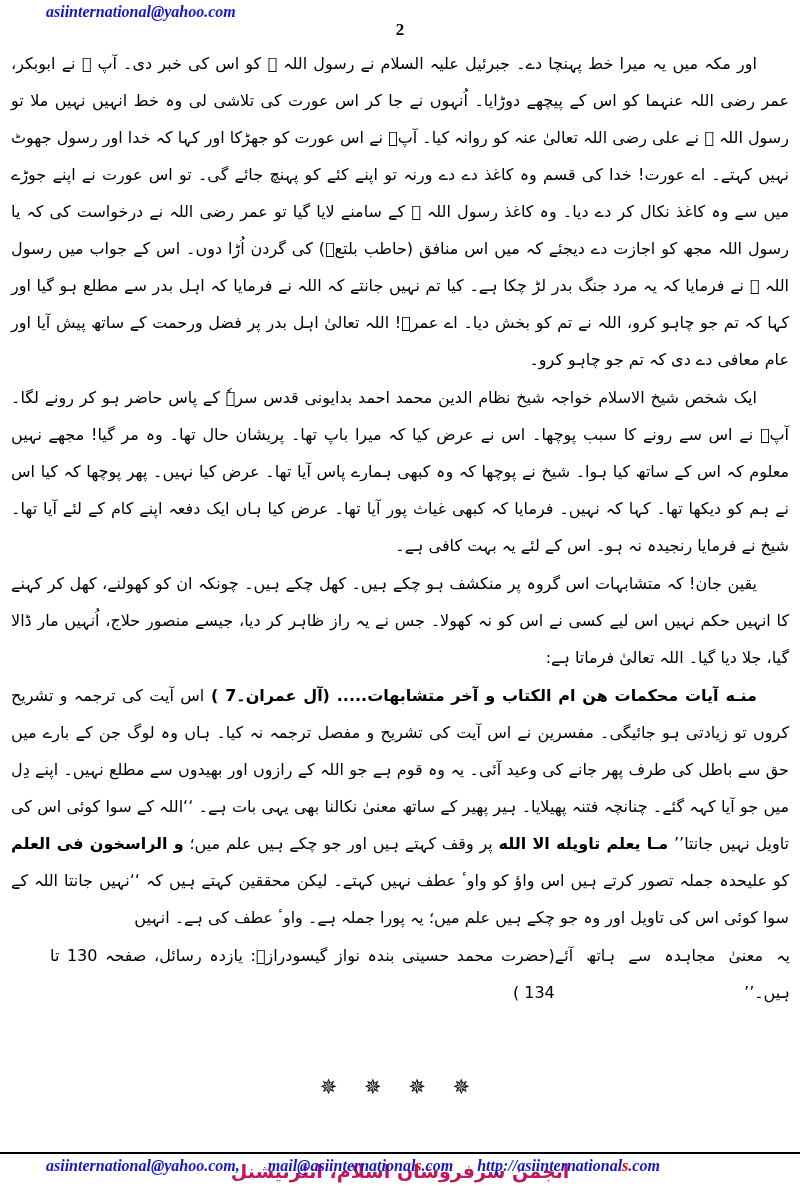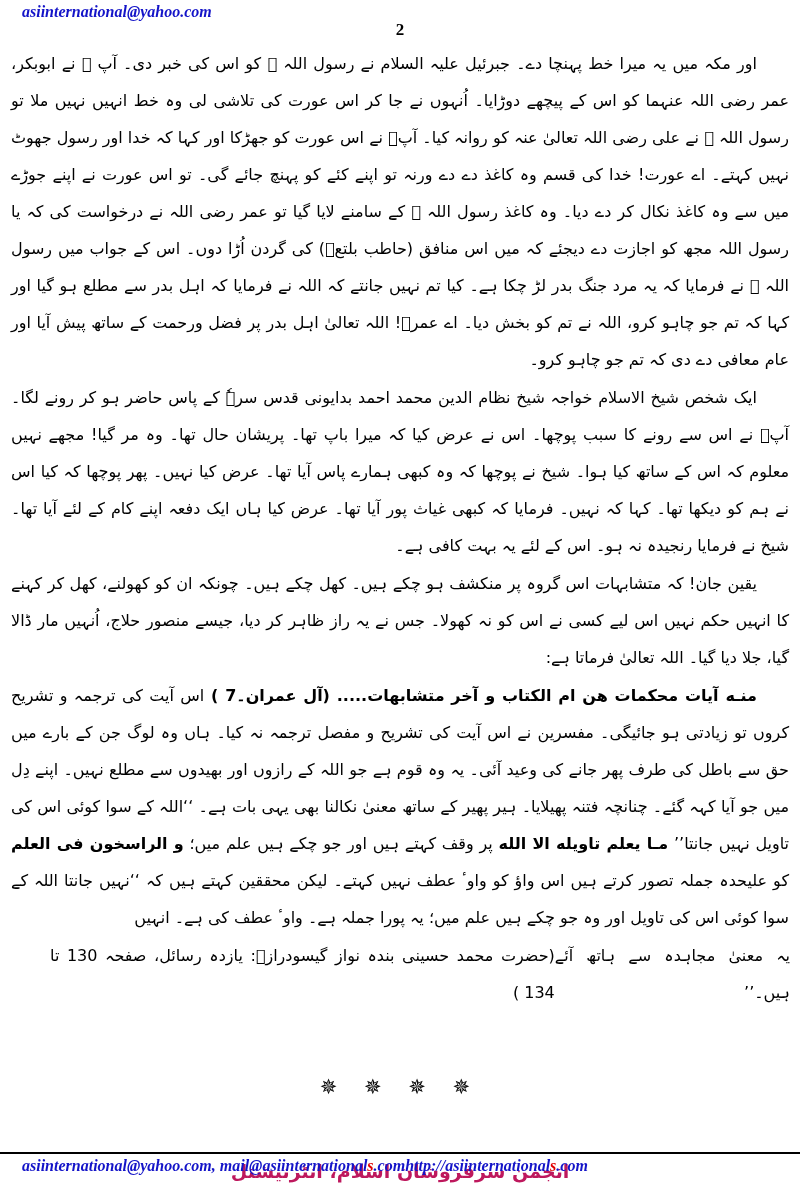--- a/index.html
+++ b/index.html
@@ -58,21 +58,21 @@
   }
   .footer{
     position:absolute;top:1157px;left:0;width:100%;
     font-family:"Liberation Serif","DejaVu Serif",serif;
     font-style:italic;font-weight:bold;font-size:16px;
     color:#1414c8;
     display:flex;
     padding:0 22px;box-sizing:border-box;
   }
   .red-s{color:#e00000;}
-  a{color:inherit;text-decoration:none;cursor:pointer;}
+  a{color:inherit;text-decoration:none;cursor:pointer;margin-left:24px;}
 </style>
 </head>
 <body>
 
 <div class="page">
 
   <div class="hdr-email">
     <a>asiinternational@yahoo.com</a>
   </div>
 

